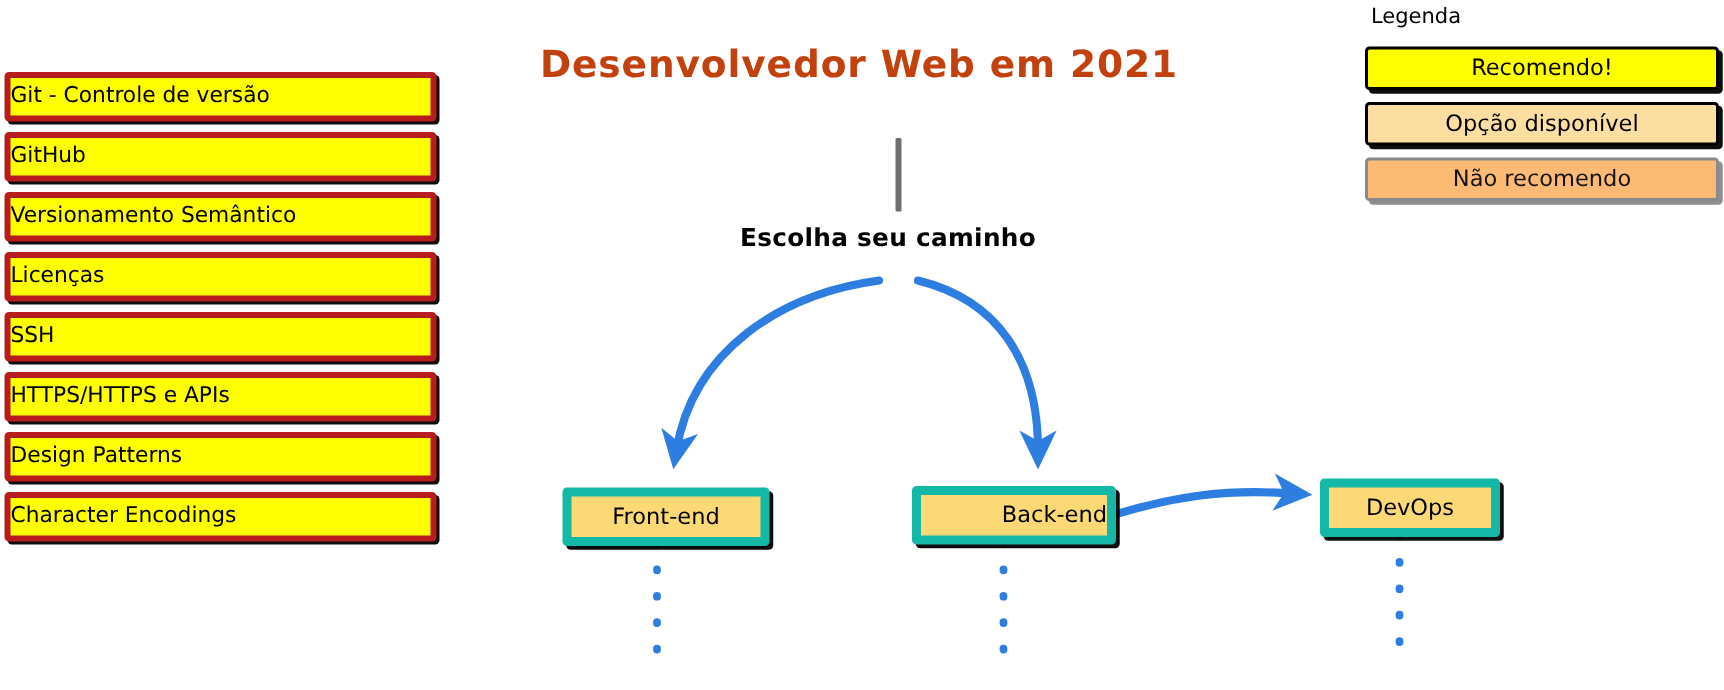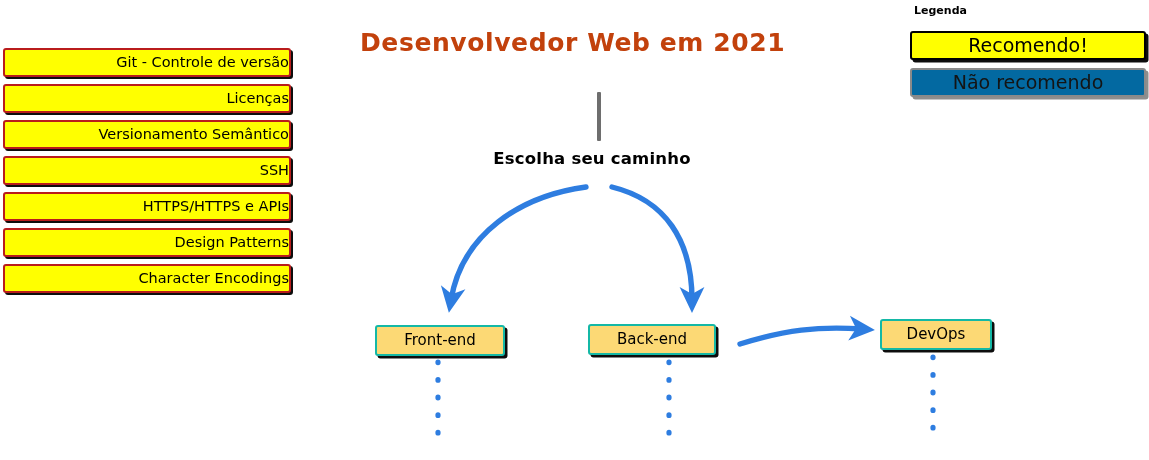--- a/index.html
+++ b/index.html
@@ -36,23 +36,23 @@
     margin-top: 6px;
   }
   .req-item {
     position: relative;
     margin-left: 3px;
     margin-right: 9px;
     height: 25px;
     line-height: 25px;
     margin-bottom: 7px;
     background: #ffff00;
-    border: 2px solid #b91c1c;
+    border: 4px solid #b91c1c;
     border-radius: 3px;
-    text-align: right;
+    text-align: left;
     font-size: 14.5px;
     color: #000;
     box-shadow: 2px 2px 0 0 rgba(0,0,0,0.95);
     white-space: nowrap;
     overflow: hidden;
   }
 
   
   #diagram-title {
     position: absolute;
@@ -96,82 +96,83 @@
     width: 1149px;
     height: 460px;
     pointer-events: none;
   }
 
   .path-box {
     position: absolute;
     height: 27px;
     line-height: 27px;
     background: #fcd975;
-    border: 2px solid #14b8a6;
+    border: 6px solid #14b8a6;
     border-radius: 3px;
     text-align: center;
     font-size: 15px;
     color: #000;
     box-shadow: 2.5px 2.5px 0 0 rgba(0,0,0,0.95);
     white-space: nowrap;
   }
   #box-frontend { left: 375px; top: 325px; width: 126px; }
-  #box-backend  { left: 588px; top: 324px; width: 124px; }
+  #box-backend  { left: 608px; top: 324px; width: 124px; text-align: right; }
   #box-devops   { left: 880px; top: 319px; width: 108px; }
 
   
   #legend {
     position: absolute;
     left: 910px;
     top: 0px;
     width: 236px;
   }
   #legend-title {
-    font-size: 11px;
-    font-weight: bold;
+    font-size: 14px;
+    font-weight: normal;
     padding-left: 4px;
     height: 18px;
     line-height: 18px;
     margin-top: 2px;
   }
   .legend-item {
     height: 25px;
     line-height: 25px;
     text-align: center;
-    font-size: 19px;
+    font-size: 15px;
     border-radius: 3px;
     margin-bottom: 8px;
     white-space: nowrap;
   }
   .legend-item.recommend {
     background: #ffff00;
     border: 2px solid #000000;
     box-shadow: 2.5px 2.5px 0 0 rgba(0,0,0,0.95);
     margin-top: 11px;
   }
   .legend-item.available {
     background: #fcdfa0;
     border: 2px solid #000000;
     box-shadow: 2.5px 2.5px 0 0 rgba(0,0,0,0.95);
   }
   .legend-item.not-recommend {
-    background: #0369a1;
+    background: #fdba74;
     border: 2px solid #8a8a8a;
     box-shadow: 2.5px 2.5px 0 0 rgba(130,130,130,0.9);
     color: #141414;
   }
 </style>
 </head>
 <body>
 
 <div id="left-column">
   <div class="req-list">
     <div class="req-item">Git - Controle de versão</div>
+    <div class="req-item">GitHub</div>
+    <div class="req-item">Versionamento Semântico</div>
     <div class="req-item">Licenças</div>
-    <div class="req-item">Versionamento Semântico</div>
     <div class="req-item">SSH</div>
     <div class="req-item">HTTPS/HTTPS e APIs</div>
     <div class="req-item">Design Patterns</div>
     <div class="req-item">Character Encodings</div>
   </div>
 </div>
 
 <div id="diagram-title">Desenvolvedor Web em 2021</div>
 
 <div id="stem-line"></div>
@@ -196,14 +197,15 @@
   <line x1="933" y1="357" x2="933" y2="433" stroke="#2e7de0" stroke-width="5.2" stroke-linecap="round" stroke-dasharray="0.6 17"></line>
 </svg>
 
 <div class="path-box" id="box-frontend">Front-end</div>
 <div class="path-box" id="box-backend">Back-end</div>
 <div class="path-box" id="box-devops">DevOps</div>
 
 <div id="legend">
   <div id="legend-title">Legenda</div>
   <div class="legend-item recommend">Recomendo!</div>
+  <div class="legend-item available">Opção disponível</div>
   <div class="legend-item not-recommend">Não recomendo</div>
 </div>
 
 </body></html>

